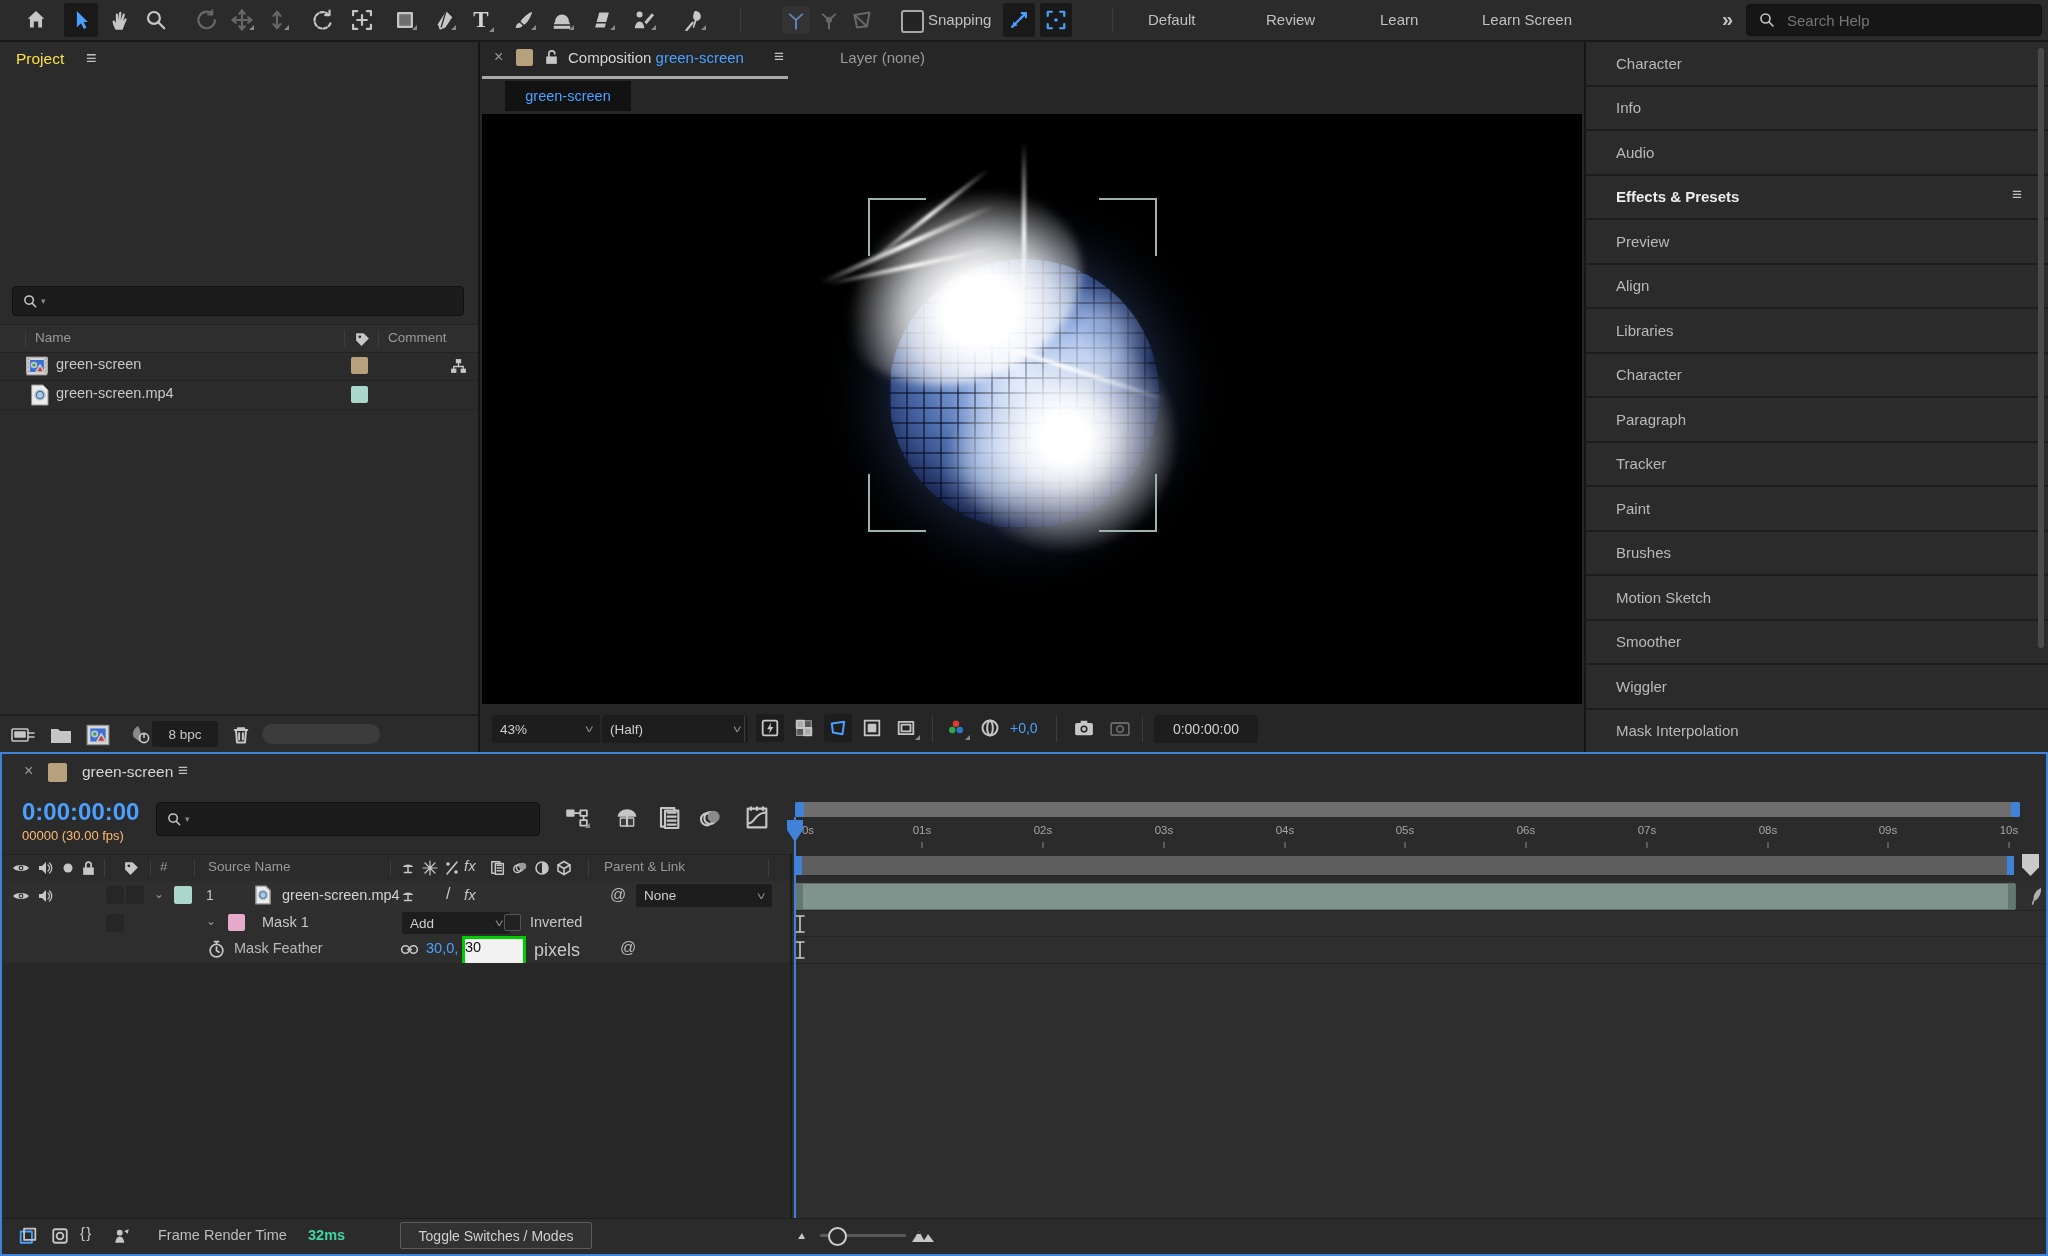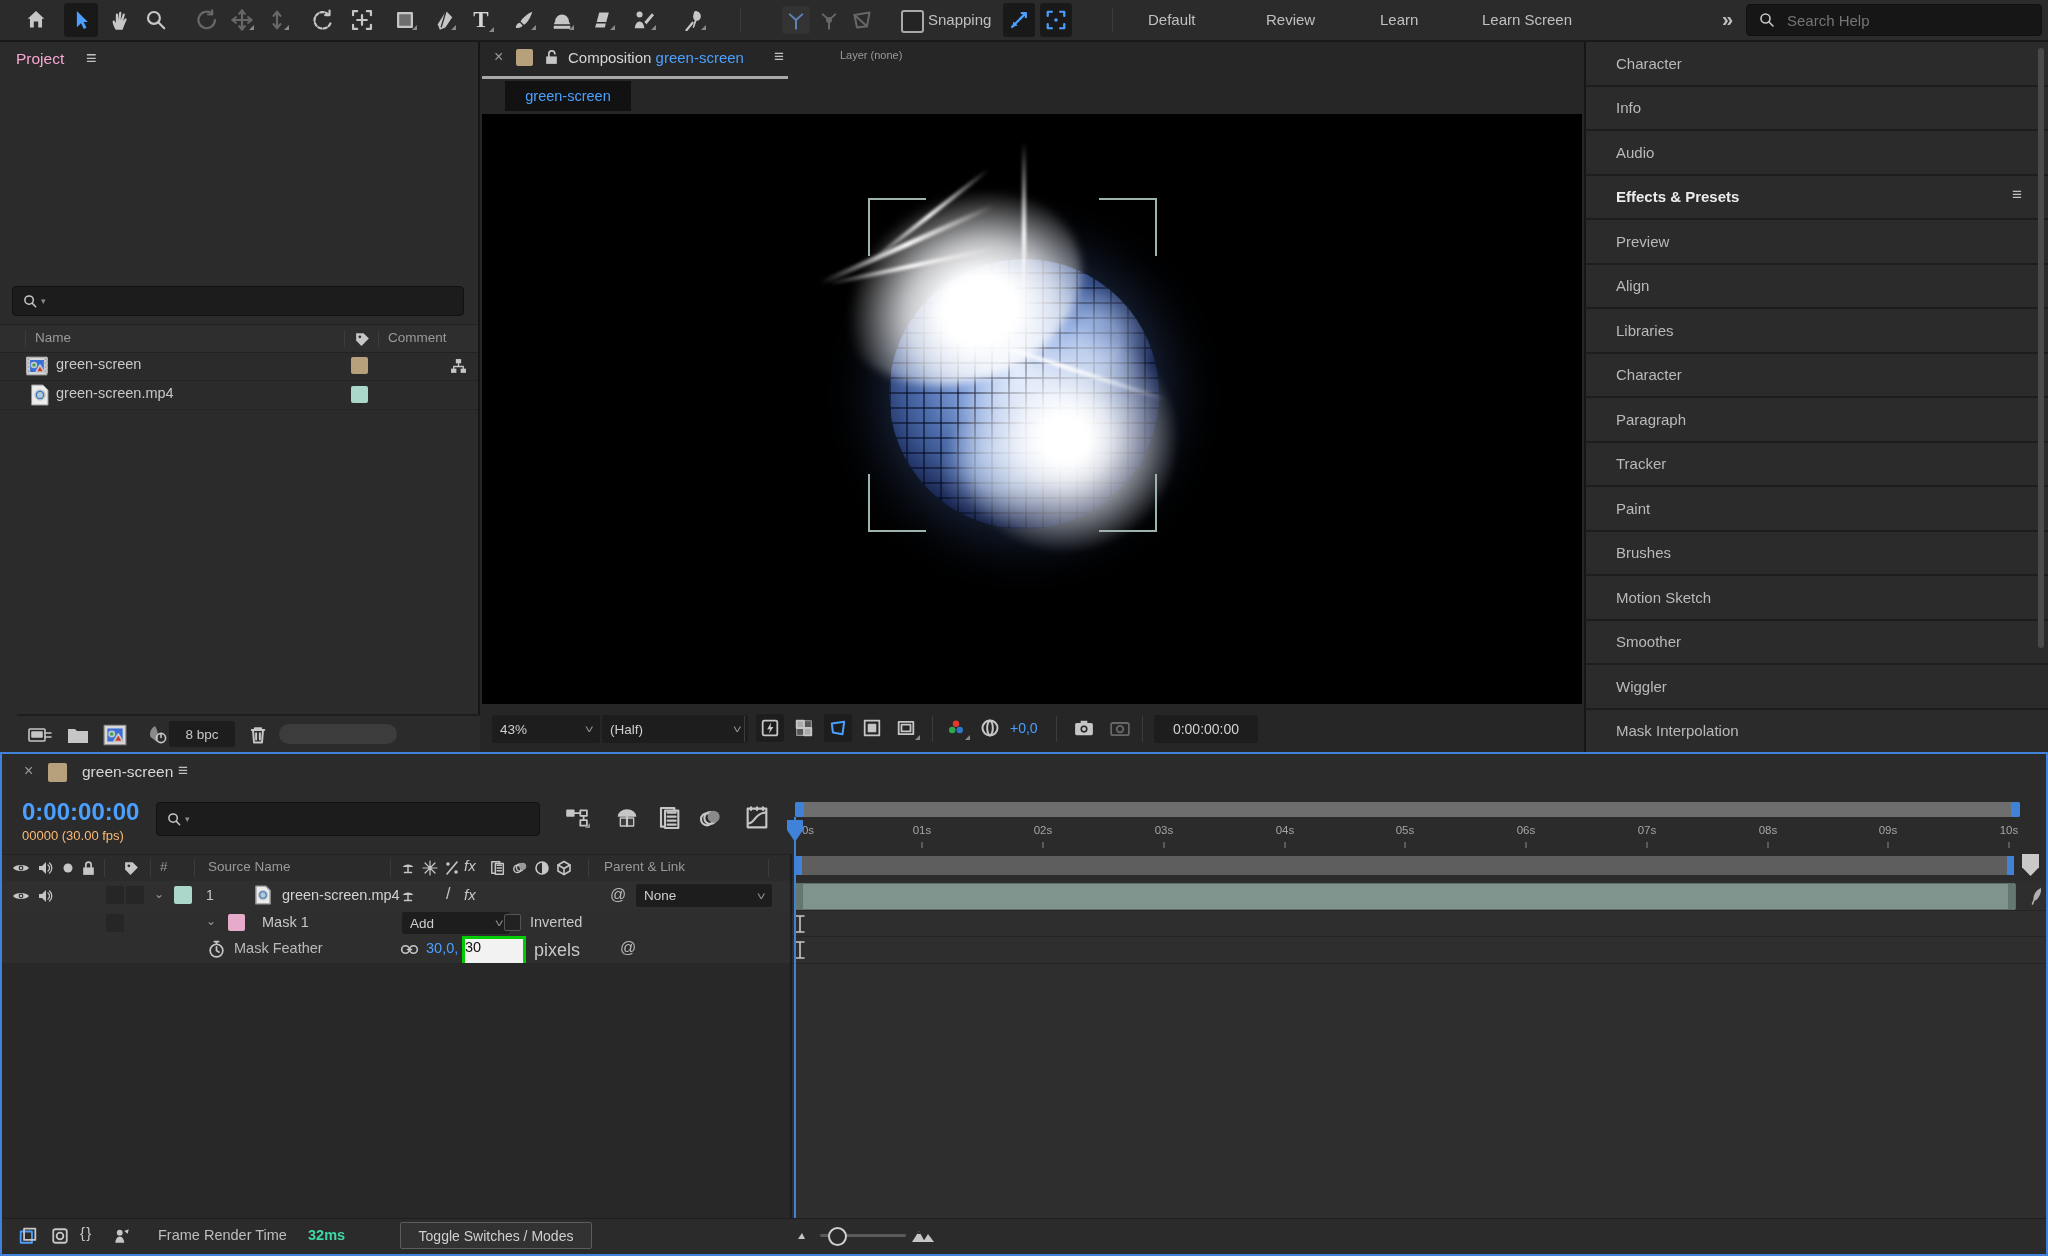--- a/index.html
+++ b/index.html
@@ -173,21 +173,21 @@
         <svg width="16" height="16" viewBox="0 0 16 16">
           <circle cx="6.5" cy="6.5" r="4.5"></circle>
           <path d="M10 10l4 4"></path>
         </svg>
       </span>
     <input style="background: none; border: none; outline: none; color: rgb(200, 200, 200); font-size: 15px; width: 220px; font-family: &quot;Liberation Sans&quot;, sans-serif;" placeholder="Search Help">
   </div>
 </div>
 
 <div class="panel" style="left:0;top:42px;width:478px;height:710px">
-  <span class="abs" style="left:16px;top:8px;font-size:15.5px;color:#f9a8d4">Project</span>
+  <span class="abs" style="left:16px;top:8px;font-size:15.5px;color:#fde047">Project</span>
   <span class="abs" style="left:86px;top:6px;font-size:18px;color:#c0c0c0">≡</span>
   <div class="abs" style="left:0;top:36px;width:478px;height:200px;background:#2b2b2b"></div>
   <div class="inputbox" style="left:12px;top:244px;width:450px;height:28px;display:flex;align-items:center">
     <span class="ic" style="position:static;margin-left:10px">
         <svg width="15" height="15" viewBox="0 0 16 16">
           <circle cx="6.5" cy="6.5" r="4.5"></circle>
           <path d="M10 10l3.5 3.5"></path>
         </svg>
       </span>
     <span style="color:#8a8a8a;font-size:9px;margin-left:3px">▾</span>
@@ -238,21 +238,21 @@
     <span class="ic" style="left:30px;top:3px;width:20px;height:22px">
         <svg width="18" height="22" viewBox="0 0 18 22">
           <path d="M1 1h11l5 5v15H1Z" fill="#ececec" stroke="#999" stroke-width="1"></path>
           <circle cx="9" cy="11" r="5" fill="#2b78c9"></circle>
           <circle cx="9" cy="11" r="2.2" fill="#9fd0f0"></circle>
         </svg>
       </span>
     <span class="abs" style="left:56px;top:4px;font-size:14.5px;color:#c8c8c8">green-screen.mp4</span>
     <span class="swatch" style="left:351px;top:5px;background:#abd6ca"></span>
   </div>
-  <div class="abs" style="left:17px;top:672px;width:478px;height:38px;background:#2b2b2b;border-top:2px solid #1e1e1e">
+  <div class="abs" style="left:0;top:672px;width:478px;height:38px;background:#2b2b2b;border-top:2px solid #1e1e1e">
     <span class="ic" style="left:10px;top:7px;width:26px;height:24px">
         <svg width="24" height="22" viewBox="0 0 24 20">
           <rect x="1" y="4" width="16" height="12" rx="1"></rect>
           <rect x="4" y="7" width="10" height="5" fill="#c6c6c6"></rect>
           <path d="M17 8h6M17 12h6"></path>
         </svg>
       </span>
     <span class="ic fillw" style="left:48px;top:7px;width:26px;height:24px">
         <svg width="22" height="20" viewBox="0 0 22 18">
           <path d="M1 3h7l2 2h11v12H1Z"></path>
@@ -292,21 +292,21 @@
     <span class="swatch" style="left:36px;top:7px;background:#b7a17c"></span>
     <span class="ic" style="left:62px;top:5px;width:18px;height:20px">
         <svg width="15" height="17" viewBox="0 0 14 16">
           <rect x="2" y="7" width="10" height="7" fill="#c6c6c6" stroke="none"></rect>
           <path d="M4.5 7V4.5a2.8 2.8 0 0 1 5.6 0" fill="none"></path>
         </svg>
       </span>
     <span class="abs" style="left:88px;top:7px;font-size:15px;color:#d6d6d6"><span>Composition</span> <span class="blue">green-screen</span></span>
     <span class="abs" style="left:294px;top:5px;font-size:17px;color:#c0c0c0">≡</span>
     <div class="abs" style="left:2px;top:34px;width:306px;height:2.5px;background:#a8a8a8"></div>
-    <span class="abs dim" style="left:360px;top:7px;font-size:11px">Layer (none)</span>
+    <span class="abs dim" style="left:360px;top:7px;font-size:15px">Layer (none)</span>
   </div>
   <div class="abs" style="left:25px;top:39px;width:126px;height:30px;background:#121212;display:flex;align-items:center;justify-content:center">
     <span class="blue" style="font-size:14.5px">green-screen</span>
   </div>
 
   <div class="abs" style="left:2px;top:72px;width:1100px;height:590px;background:#000;overflow:hidden">
 
     <div class="abs" style="left:407px;top:145px;width:270px;height:270px;border-radius:50%;
       background:
         radial-gradient(circle at 40% 78%, rgba(190,215,255,.5) 0 8%, rgba(0,0,0,0) 22%),

